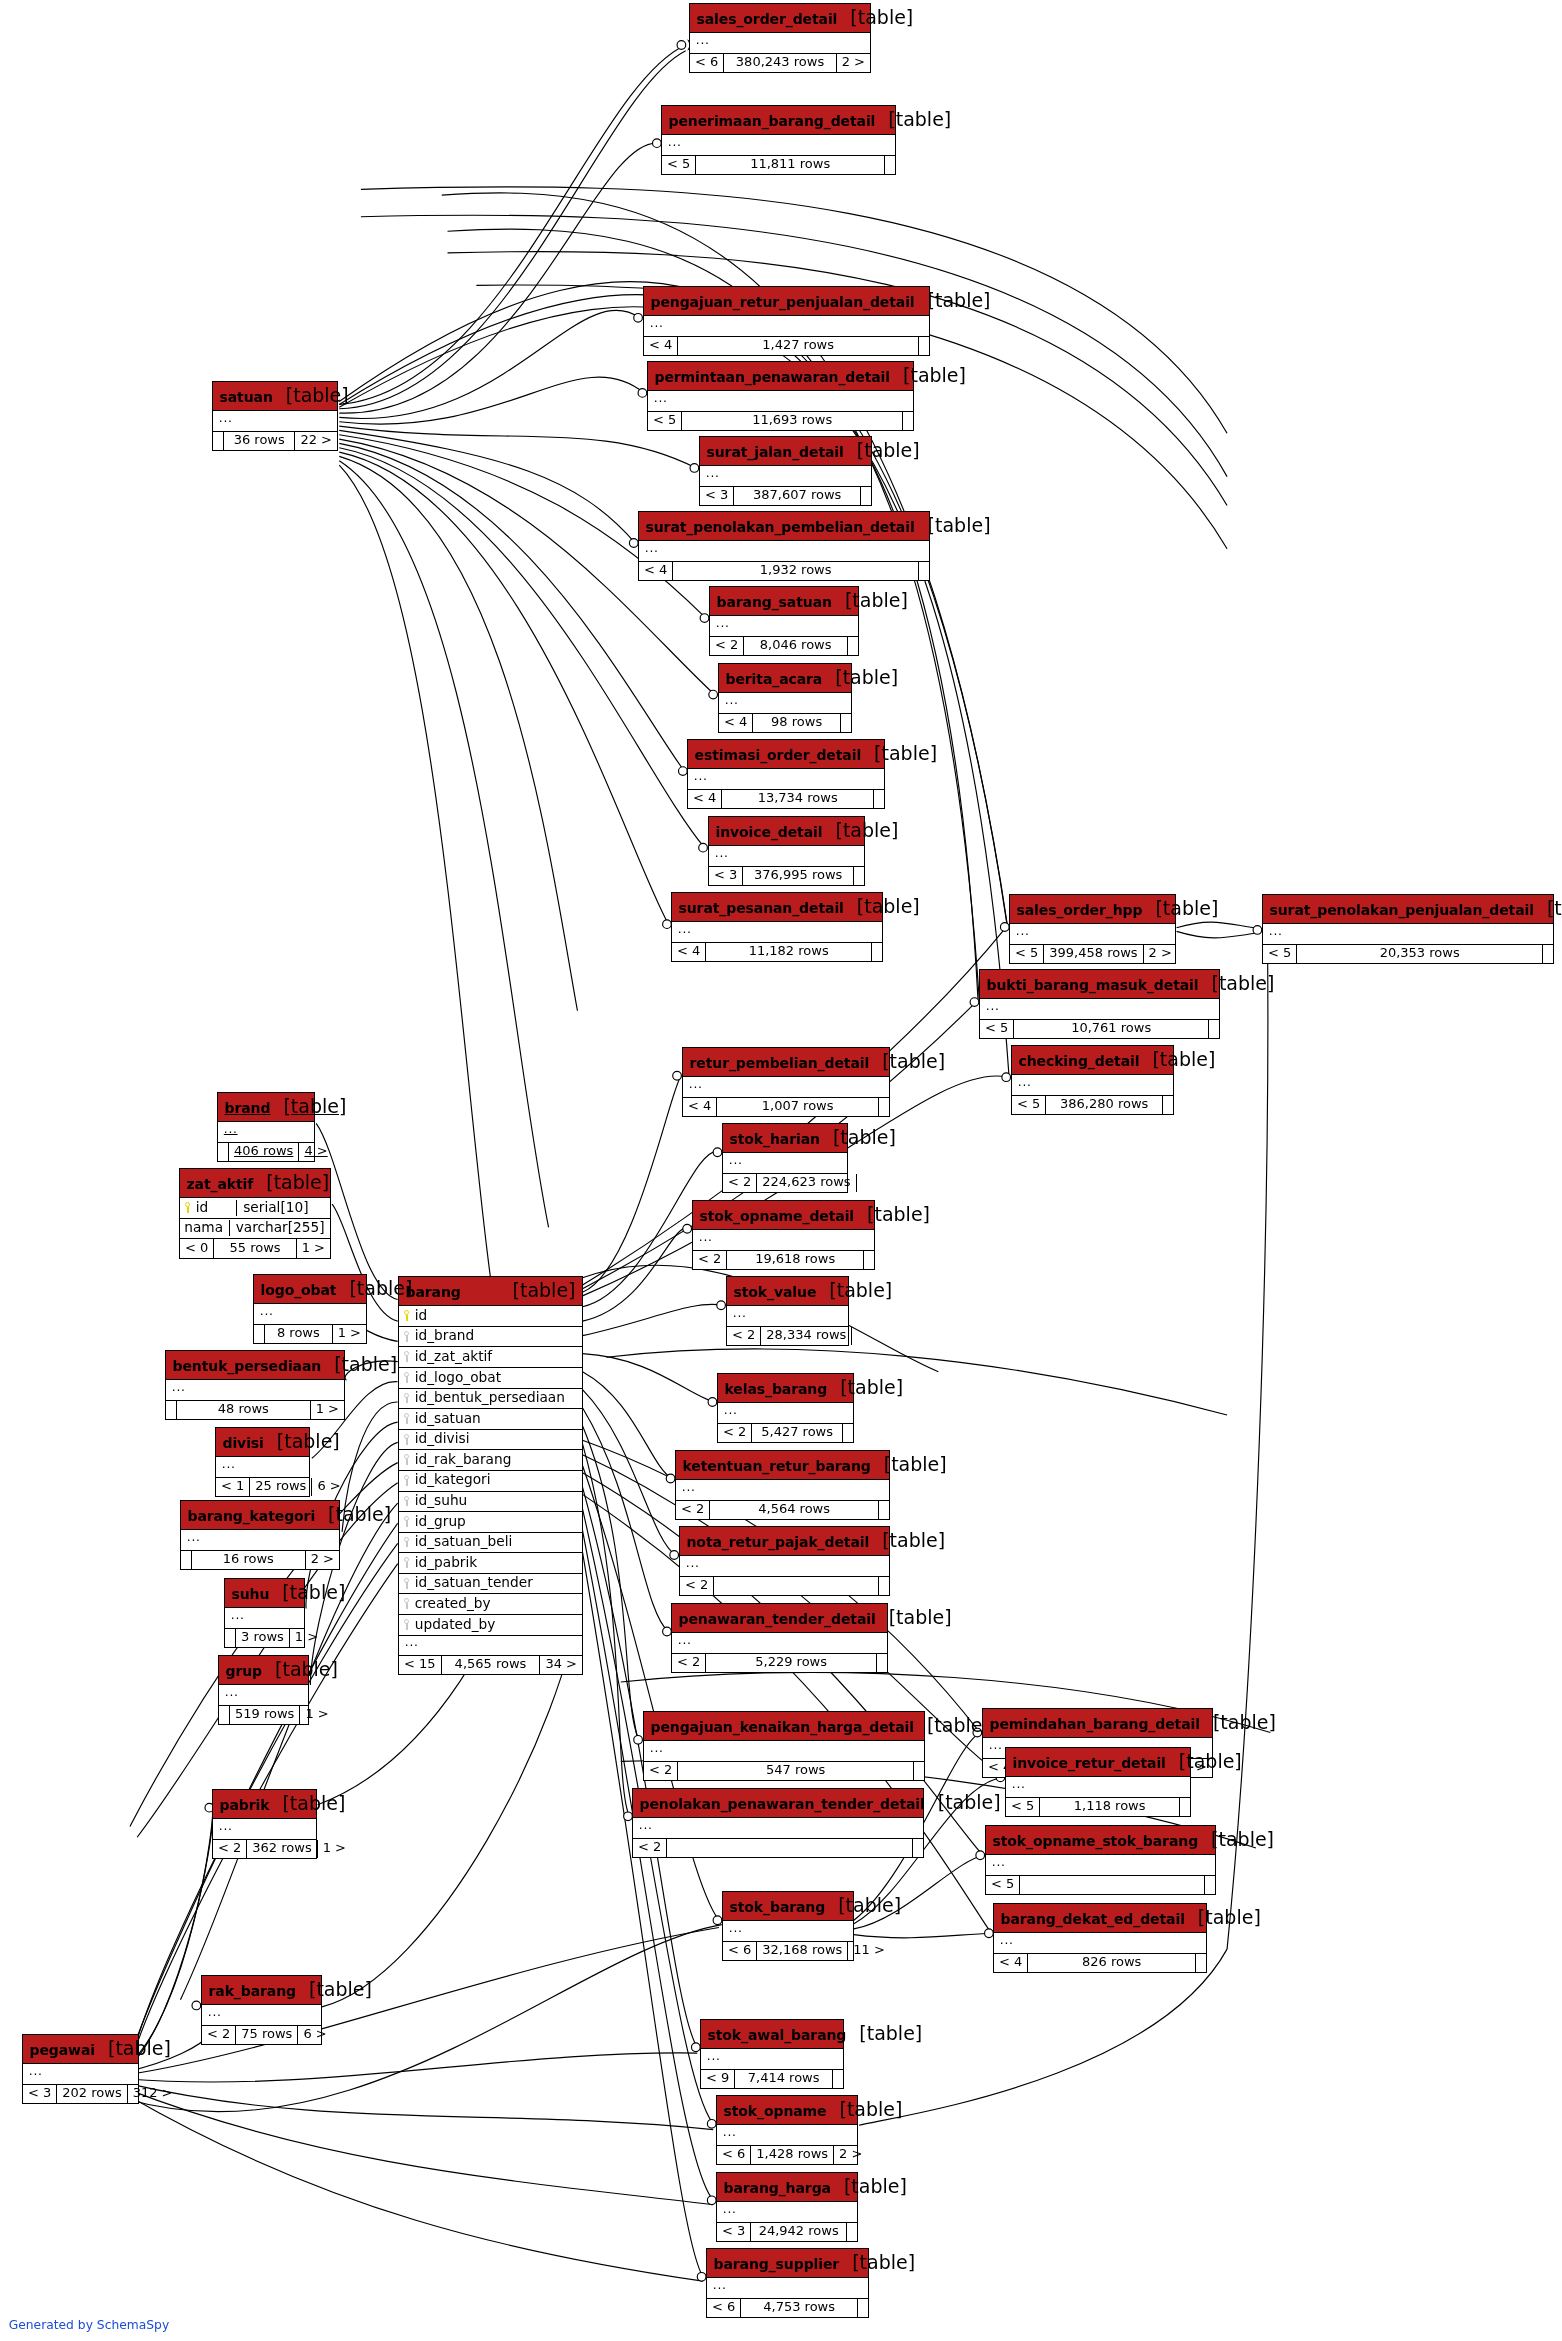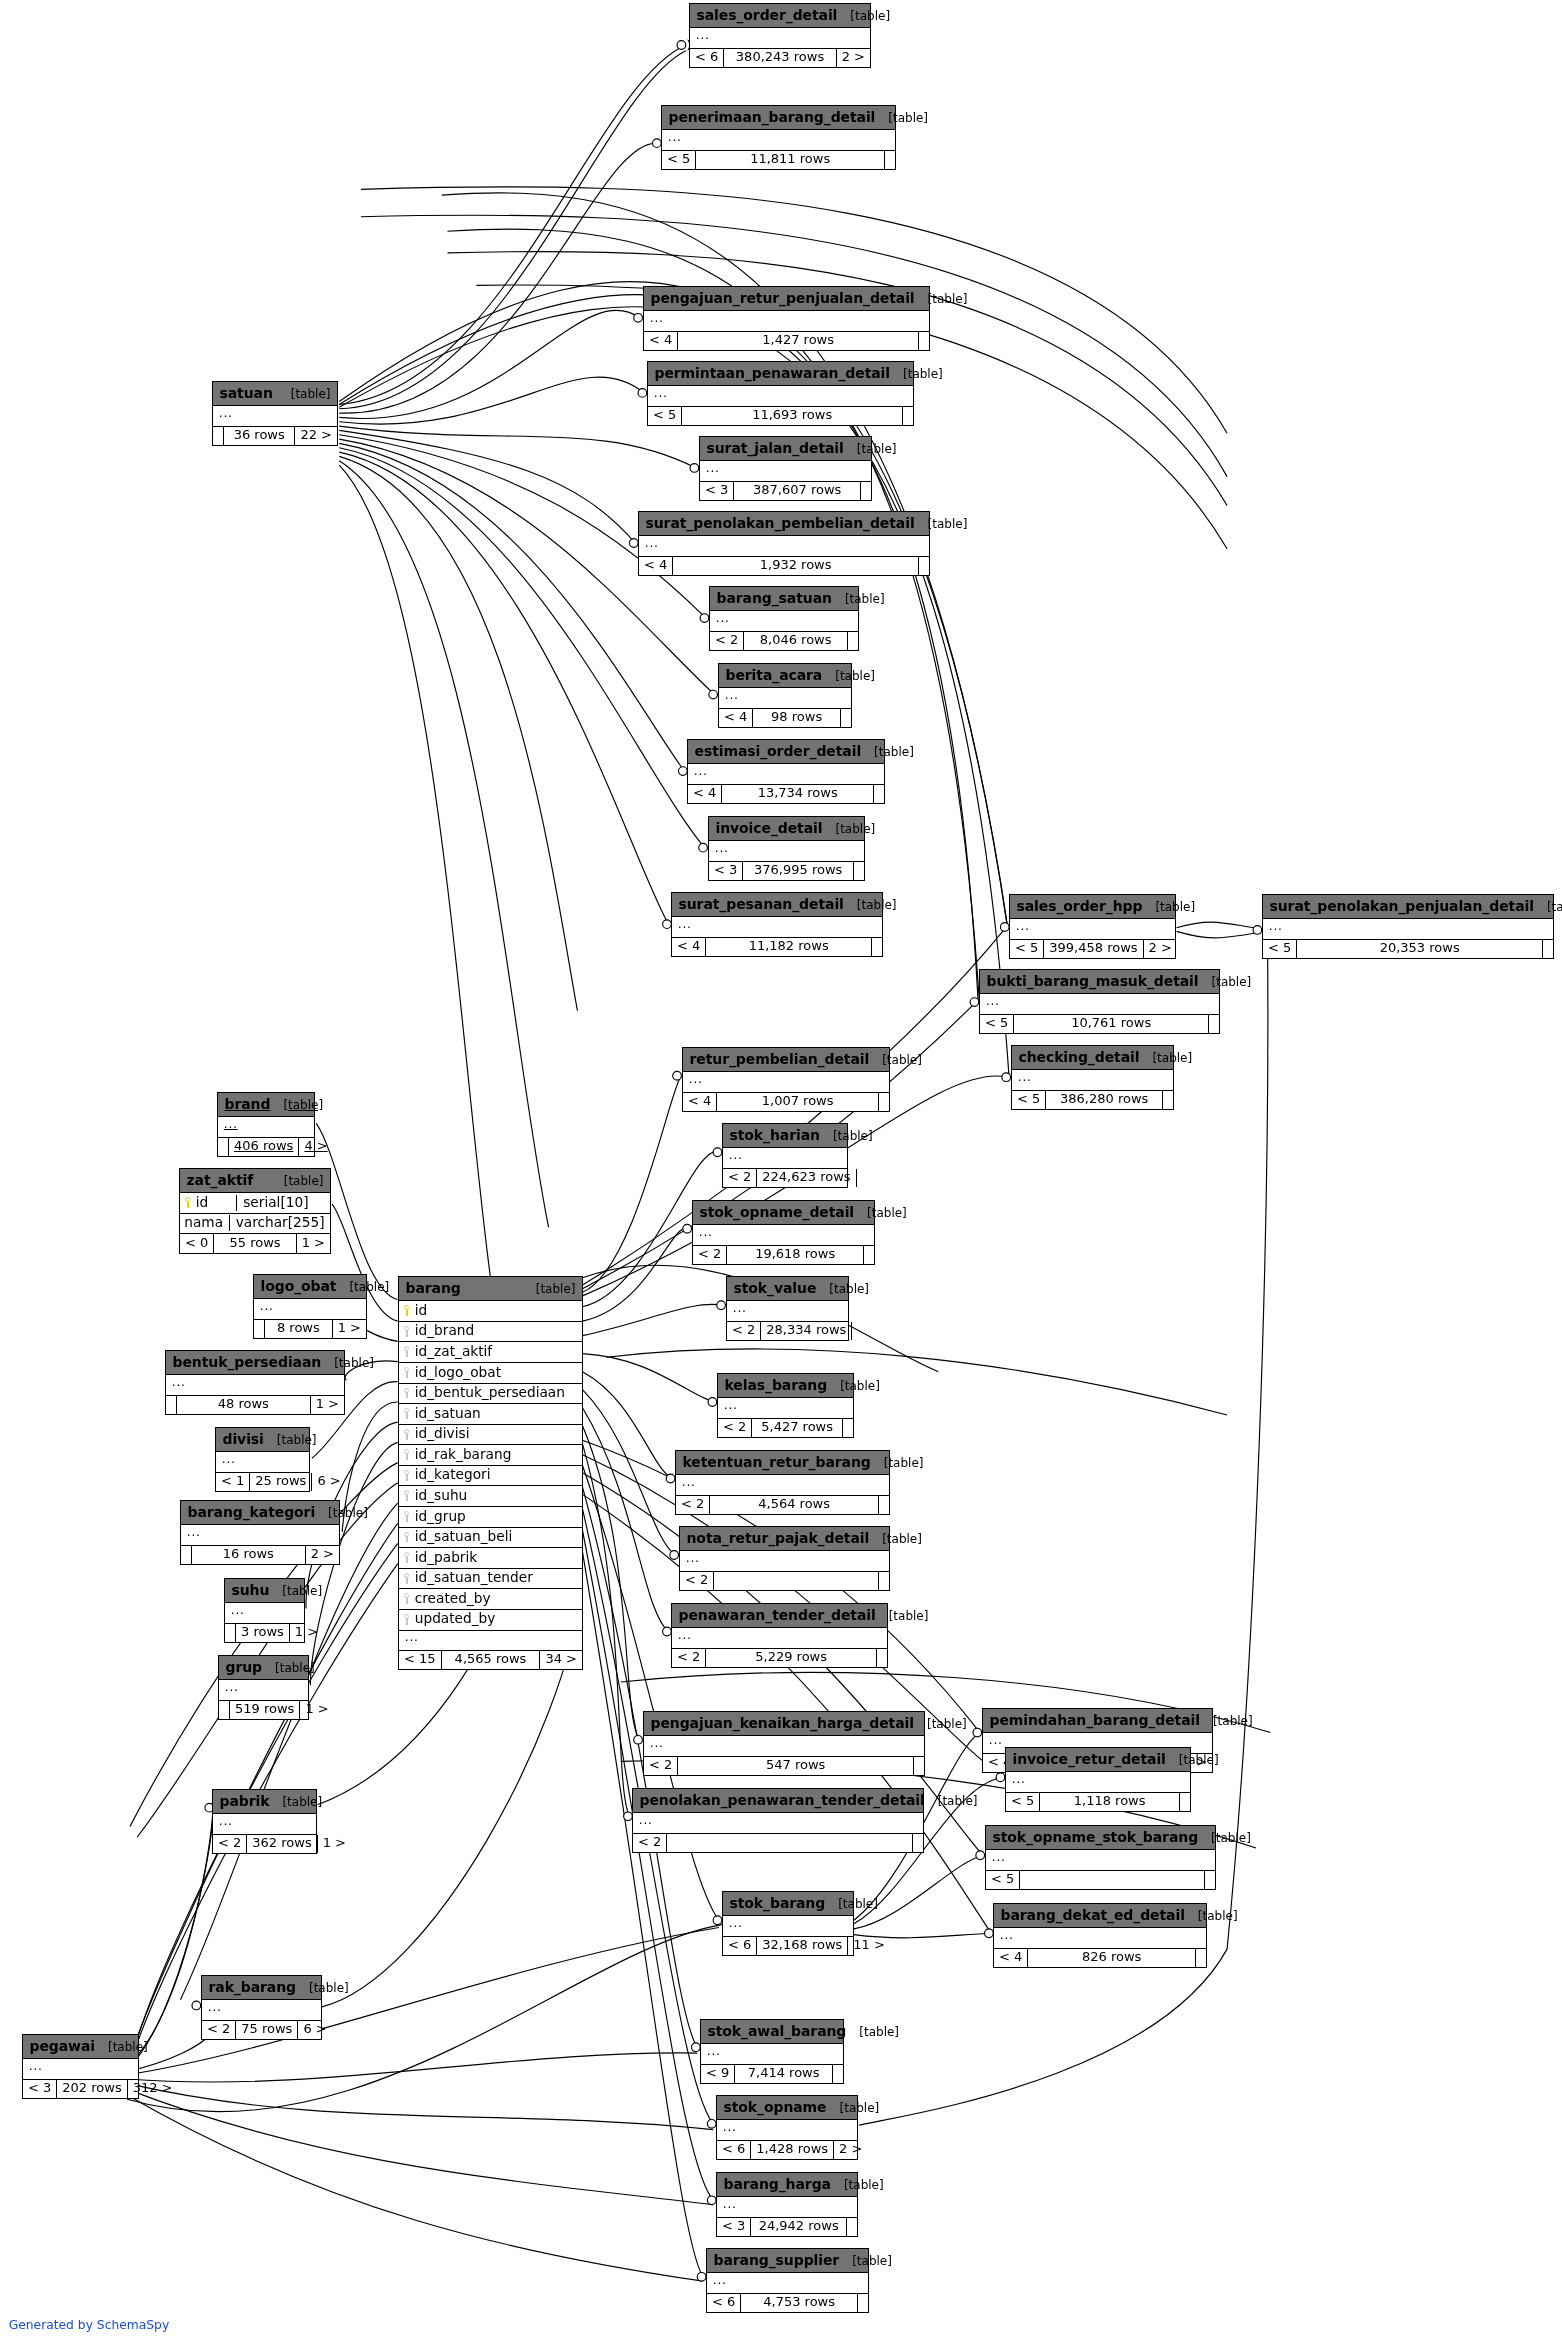--- a/index.html
+++ b/index.html
@@ -30,36 +30,36 @@
     position: absolute;
     border: 1.4px solid #000000;
     background: #ffffff;
     box-sizing: border-box;
     font-size: 13.7px;
     line-height: 1.15;
     color: #000000;
     z-index: 5;
   }
   .tbl .hdr {
-    background: #737373;
+    background: #b91c1c;
     border-bottom: 1.4px solid #000000;
     padding: 2.9px 6.5px 3.6px 6.5px;
     display: flex;
     align-items: baseline;
     justify-content: space-between;
     white-space: nowrap;
   }
   .tbl .hdr .tname {
     font-weight: bold;
     font-size: 14px;
     letter-spacing: -0.1px;
   }
   .tbl .hdr .ttype {
     font-weight: normal;
-    font-size: 12px;
+    font-size: 19px;
     padding-left: 13px;
     color: #000000;
   }
   .tbl .cols {
     border-bottom: 0.7px solid #000000;
   }
   .tbl .colrow {
     display: flex;
     align-items: center;
     border-bottom: 0.7px solid #000000;

